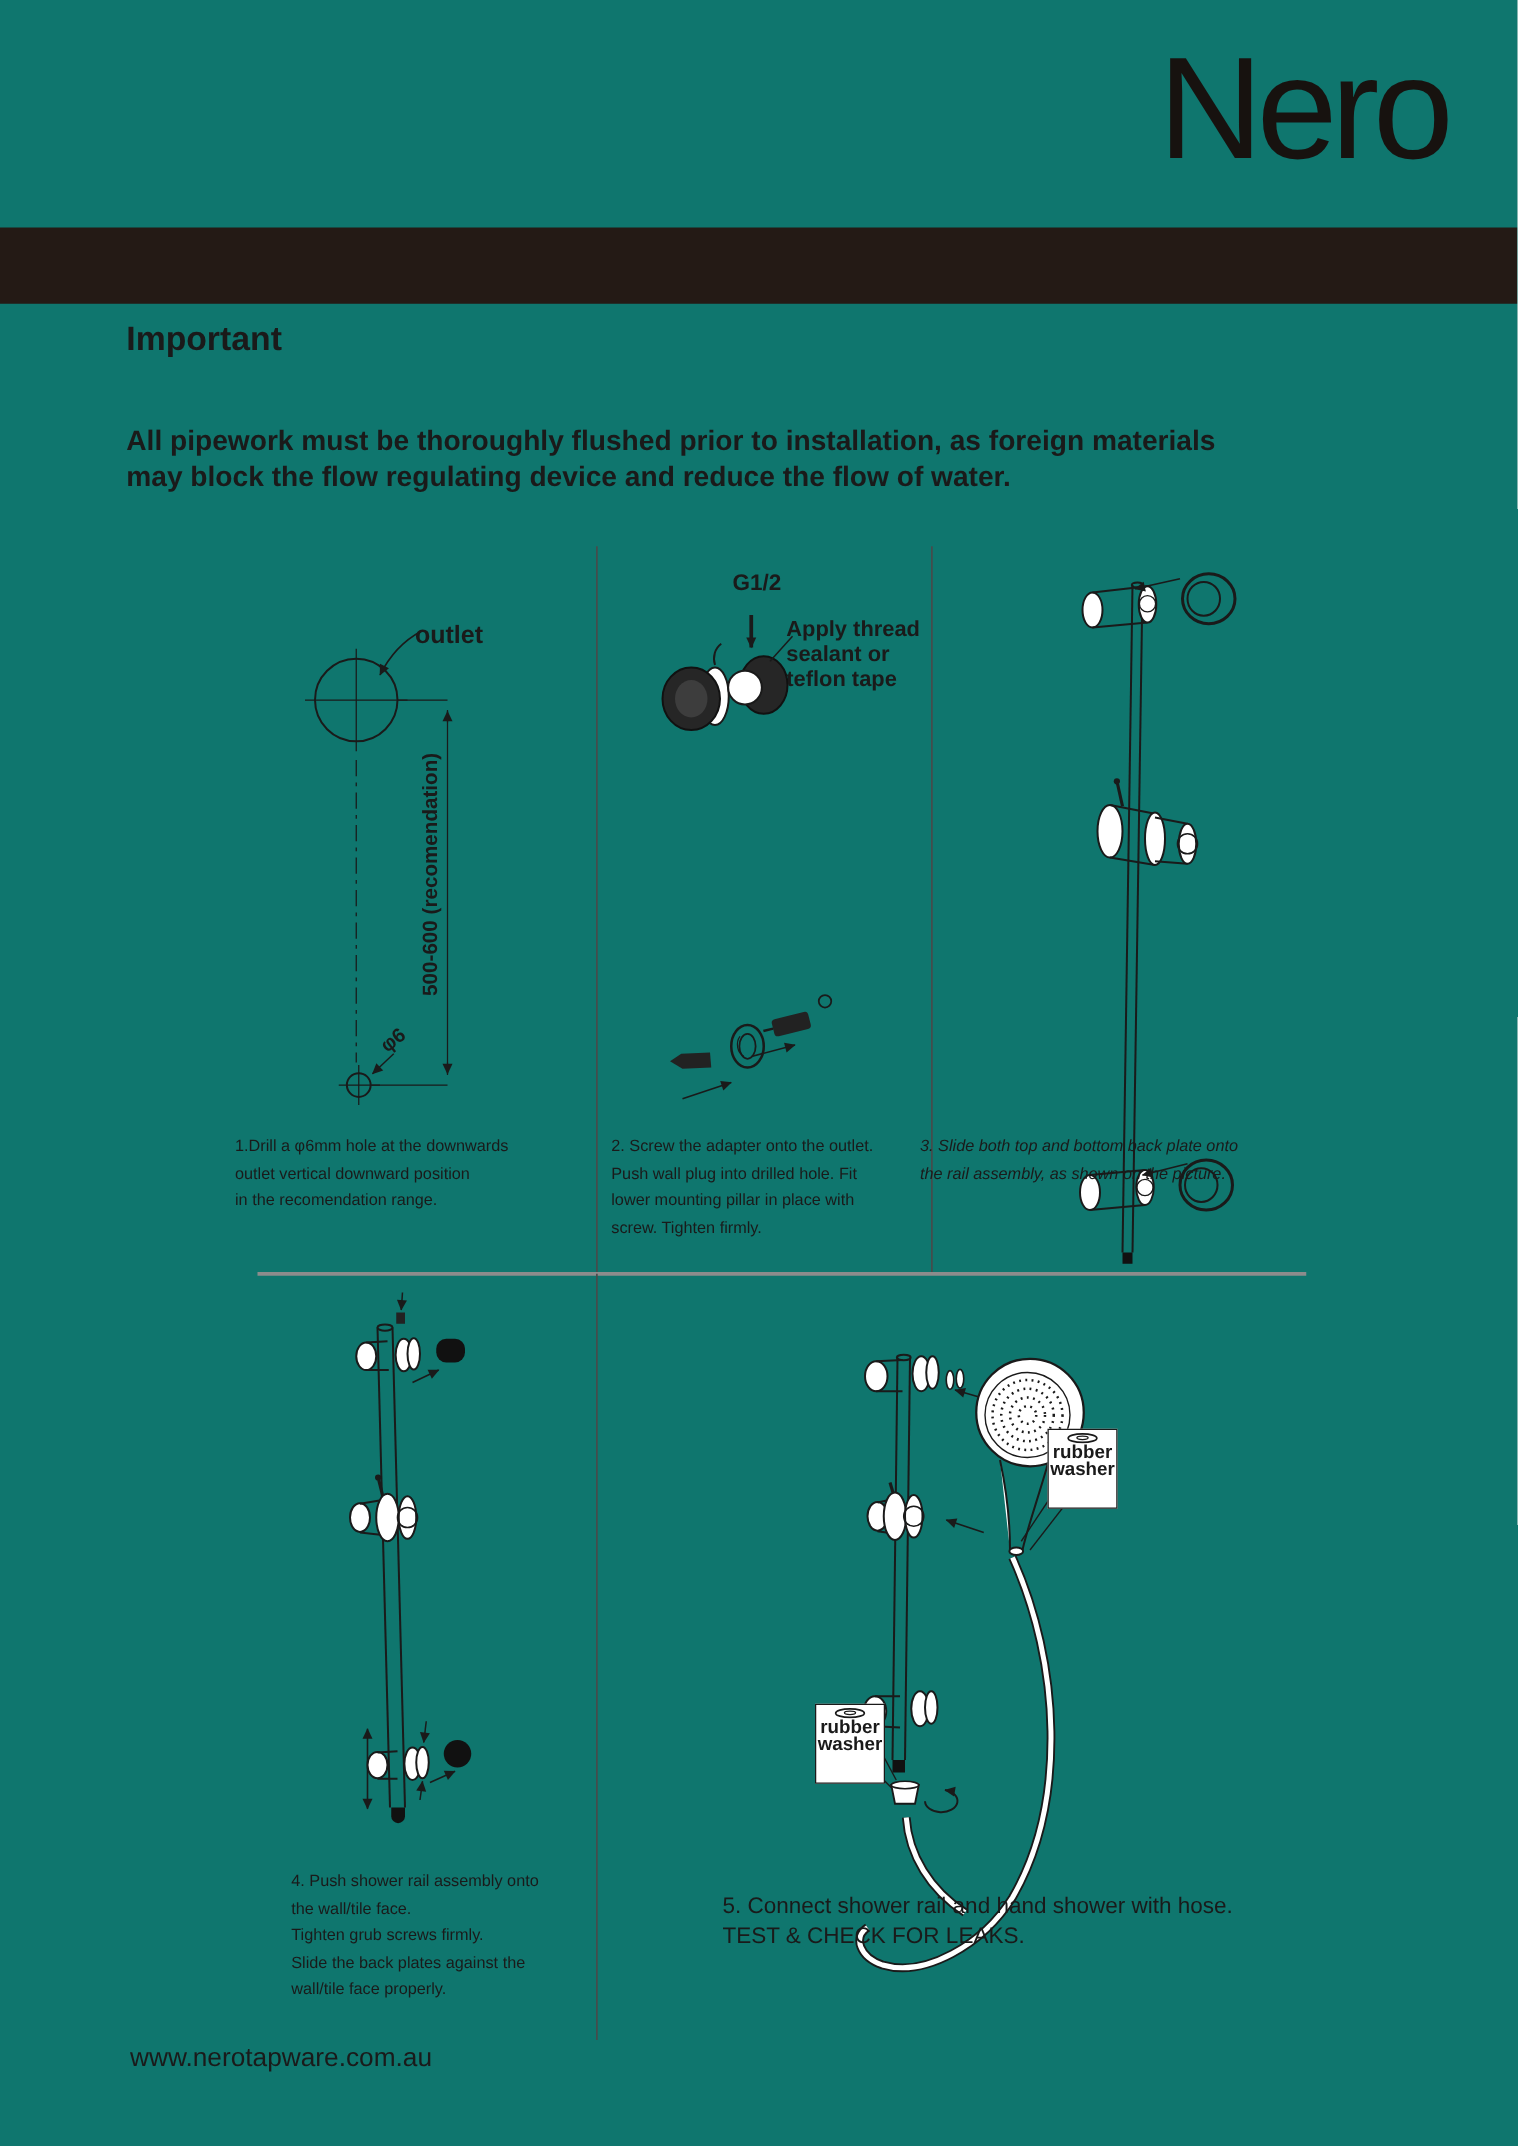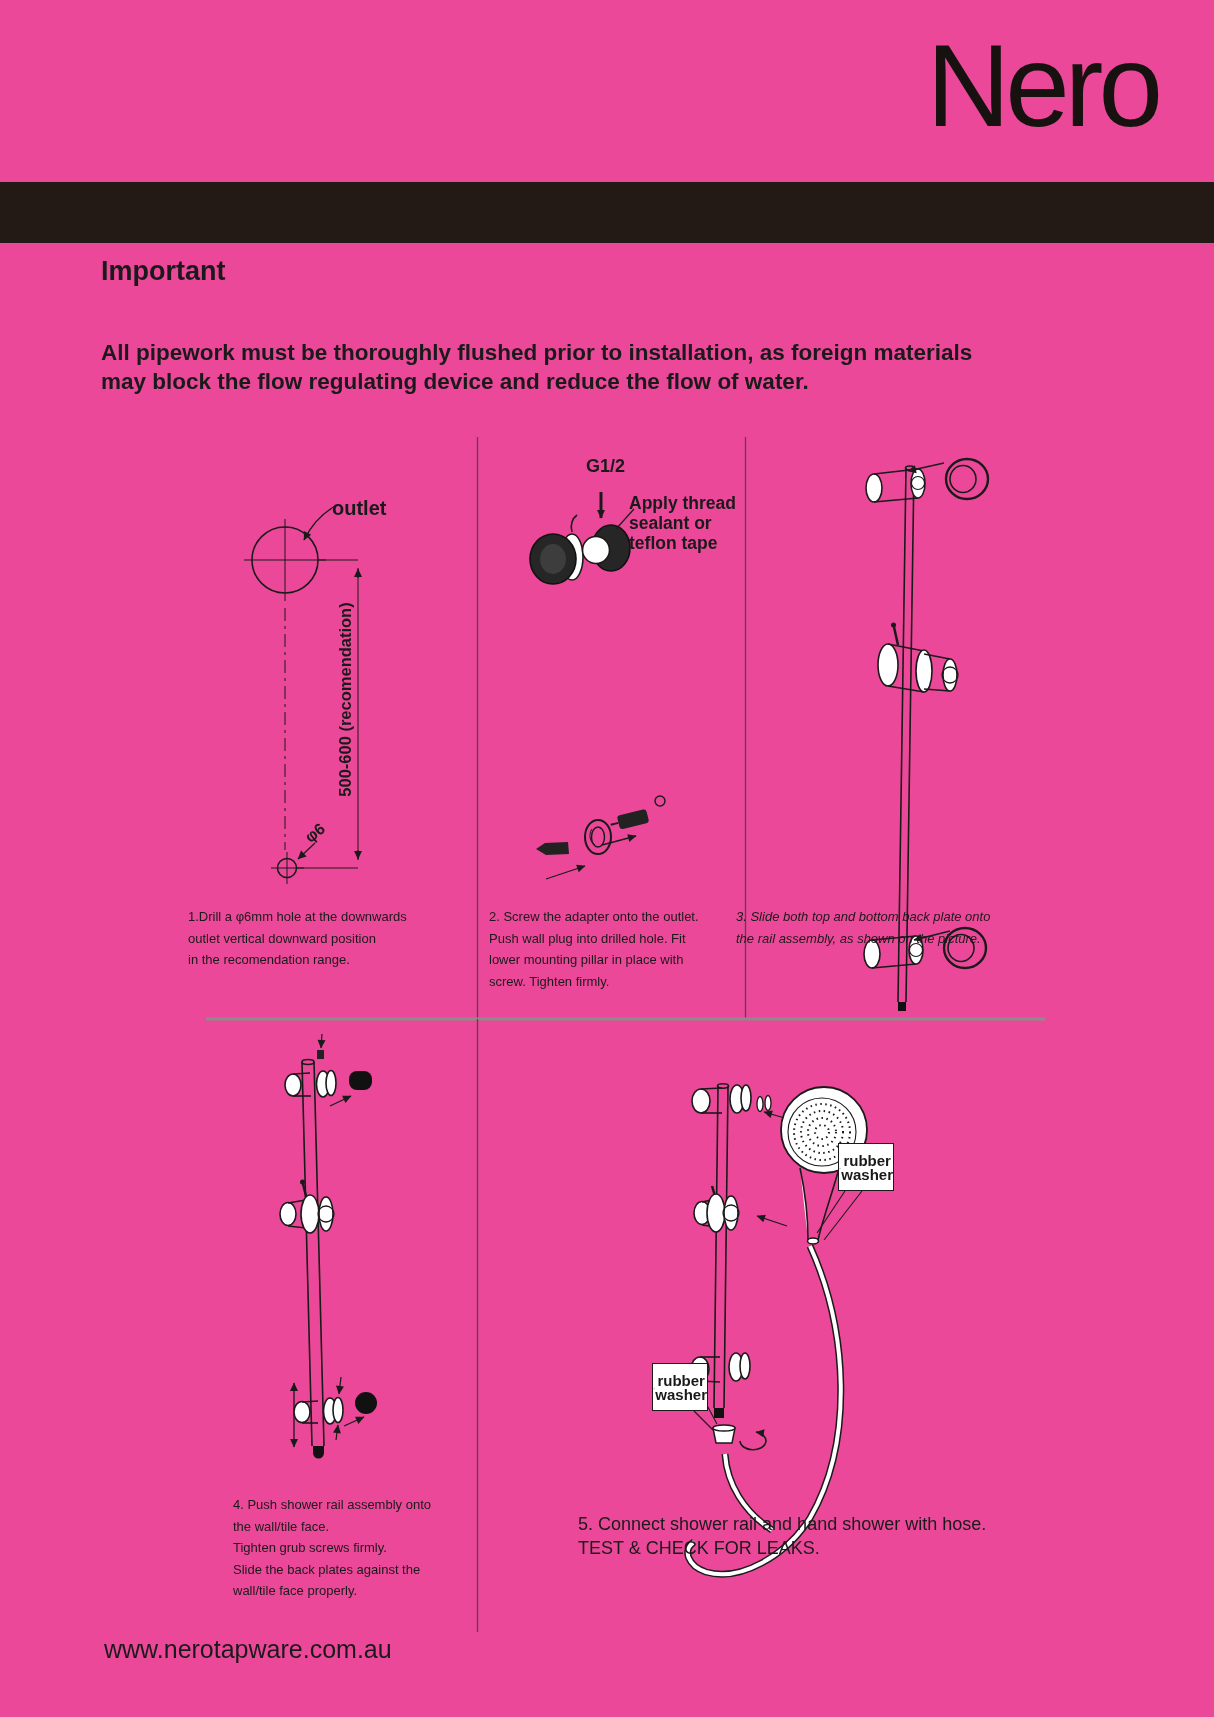--- a/index.html
+++ b/index.html
@@ -1,17 +1,17 @@
 <!DOCTYPE html>
 <html><head>
 <meta charset="utf-8">
 <style>
   html,body{margin:0;padding:0;background:#e8e8e8;}
   #page{
-    position:relative;width:1214px;height:1717px;background:#ec4899;
+    position:relative;width:1214px;height:1717px;background:#0f766e;
     font-family:"Liberation Sans", sans-serif;color:#1a1a1a;overflow:hidden;
     margin:0 auto;
   }
   .abs{position:absolute;}
   #logo{
     top:36px;right:56px;font-size:116px;line-height:100px;font-weight:400;
     letter-spacing:-5px;color:#17120f;
   }
   #topbar{top:182px;left:0;width:1214px;height:61px;}
   #heading{left:101px;top:256px;font-size:27px;font-weight:700;}
@@ -30,28 +30,28 @@
   .dlabel{font-weight:700;z-index:2;white-space:pre-line;}
   #label-outlet{left:332px;top:497px;font-size:20px;}
   #label-g12{left:586px;top:456px;font-size:18px;}
   #label-sealant{left:629px;top:493px;font-size:17.5px;line-height:20px;}
   #label-dim{
     left:245px;top:690px;width:200px;font-size:16.5px;text-align:center;
     transform:rotate(-90deg);transform-origin:center;white-space:nowrap;
   }
   #label-phi6{left:305px;top:824px;font-size:16px;transform:rotate(-38deg);}
   .washer-box{
-    width:56px;height:48px;border:1.6px solid #1a1a1a;background:#fff;
-    display:flex;flex-direction:row;align-items:center;justify-content:flex-start;
+    width:56px;height:64px;border:1.6px solid #1a1a1a;background:#fff;
+    display:flex;flex-direction:column;align-items:center;justify-content:flex-start;
     font-size:15px;line-height:14px;font-weight:700;text-align:center;z-index:3;
     padding-top:2px;box-sizing:border-box;
   }
   #washer-box-1{left:838px;top:1143px;}
   #washer-box-2{left:652px;top:1363px;}
-  #footer-url{left:104px;top:1635px;font-size:25px;text-align:right;}
+  #footer-url{left:104px;top:1635px;font-size:21px;text-align:right;}
 </style>
 </head>
 <body>
 
 <div id="page" style="color: rgb(26, 26, 26);">
 
   <div id="logo" class="abs">Nero</div>
 
   <div id="topbar" class="abs" style="background:#241a15;"></div>
 

